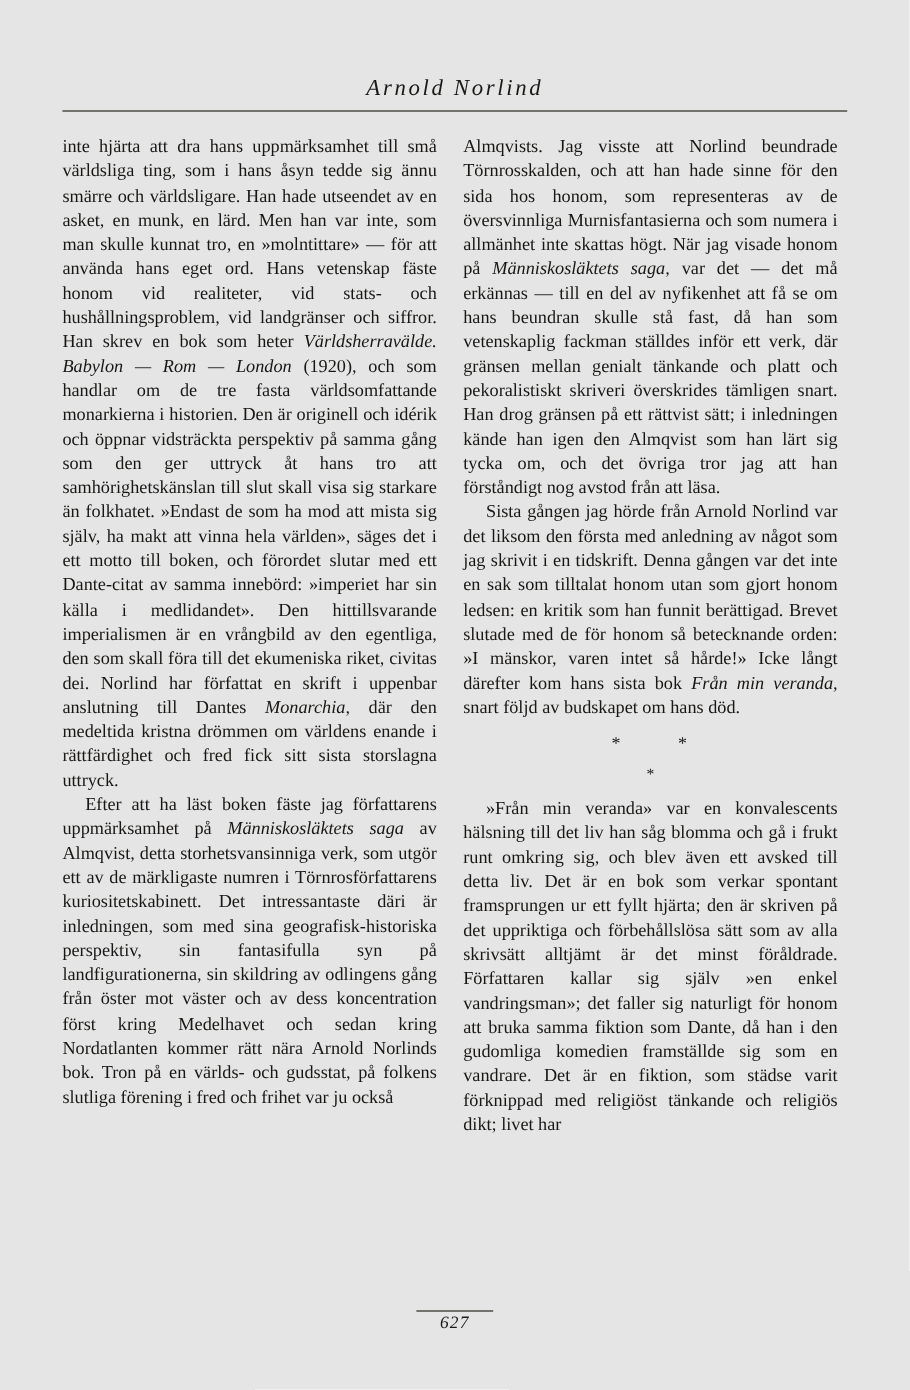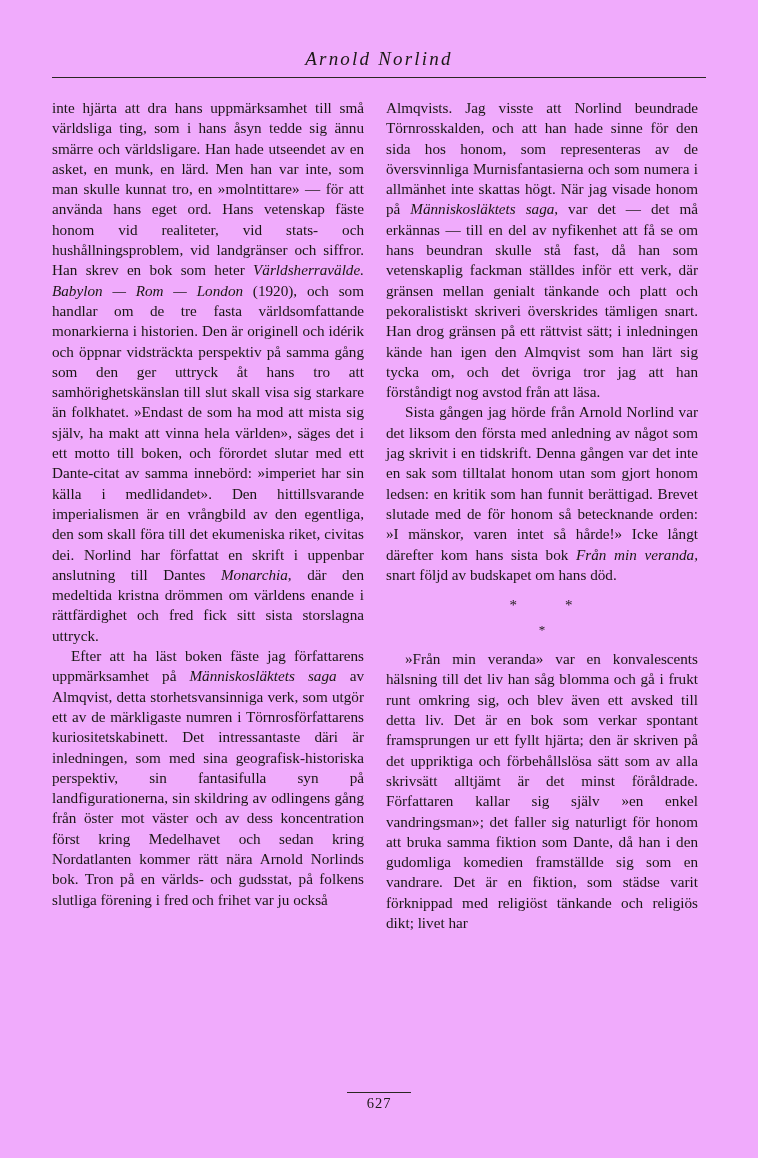--- a/index.html
+++ b/index.html
@@ -12,22 +12,22 @@
     height: 1158px;
     font-family: "Liberation Serif", serif;
     color: #1c1a17;
     background: #fbf9f3;
   }
   .page {
     position: relative;
     width: 758px;
     height: 1158px;
     box-sizing: border-box;
-    padding: 40px 52px 30px 52px;
-    background: #f0abfc;
+    padding: 55px 52px 30px 52px;
+    background: #e5e5e5;
   }
   .running-head {
     text-align: center;
     font-family: "Liberation Serif", serif;
     font-style: italic;
     font-size: 19px;
     letter-spacing: 2.2px;
     color: #1b1916;
     margin-top: 8px;
     margin-bottom: 7px;
@@ -86,20 +86,21 @@
   .folio-rule {
     width: 64px;
     margin: 0 auto 2px auto;
     border-top: 1px solid #2a2722;
     height: 0;
   }
   .folio {
     font-size: 14.5px;
     letter-spacing: 1px;
     color: #1d1a17;
+    font-style: italic;
   }
   .ital { font-style: italic; }
 </style>
 </head>
 <body>
 
 <div class="page">
 
   <div class="running-head">Arnold Norlind</div>
   <hr class="head-rule">

